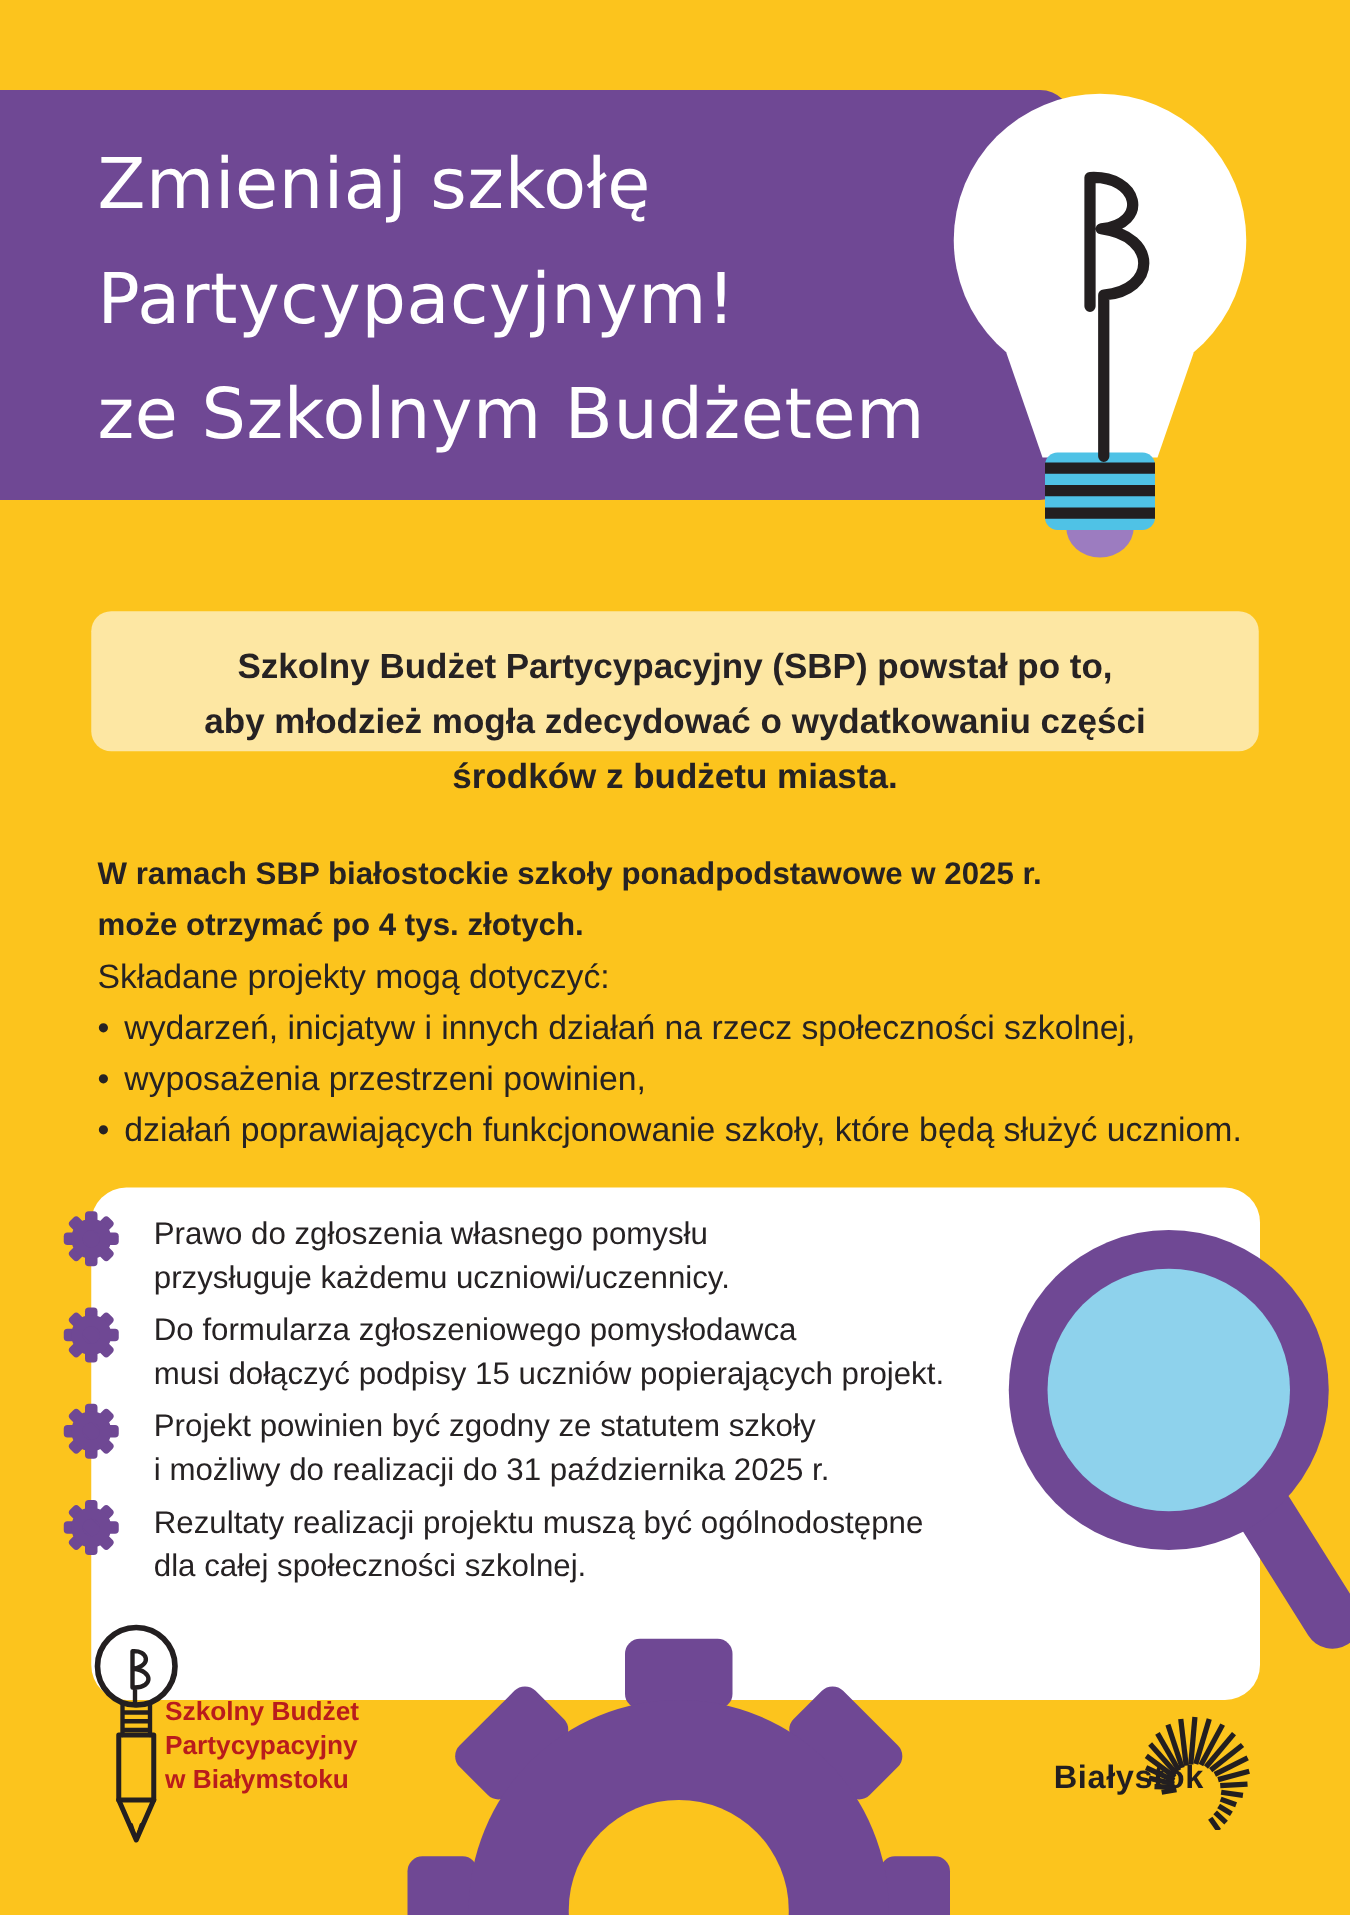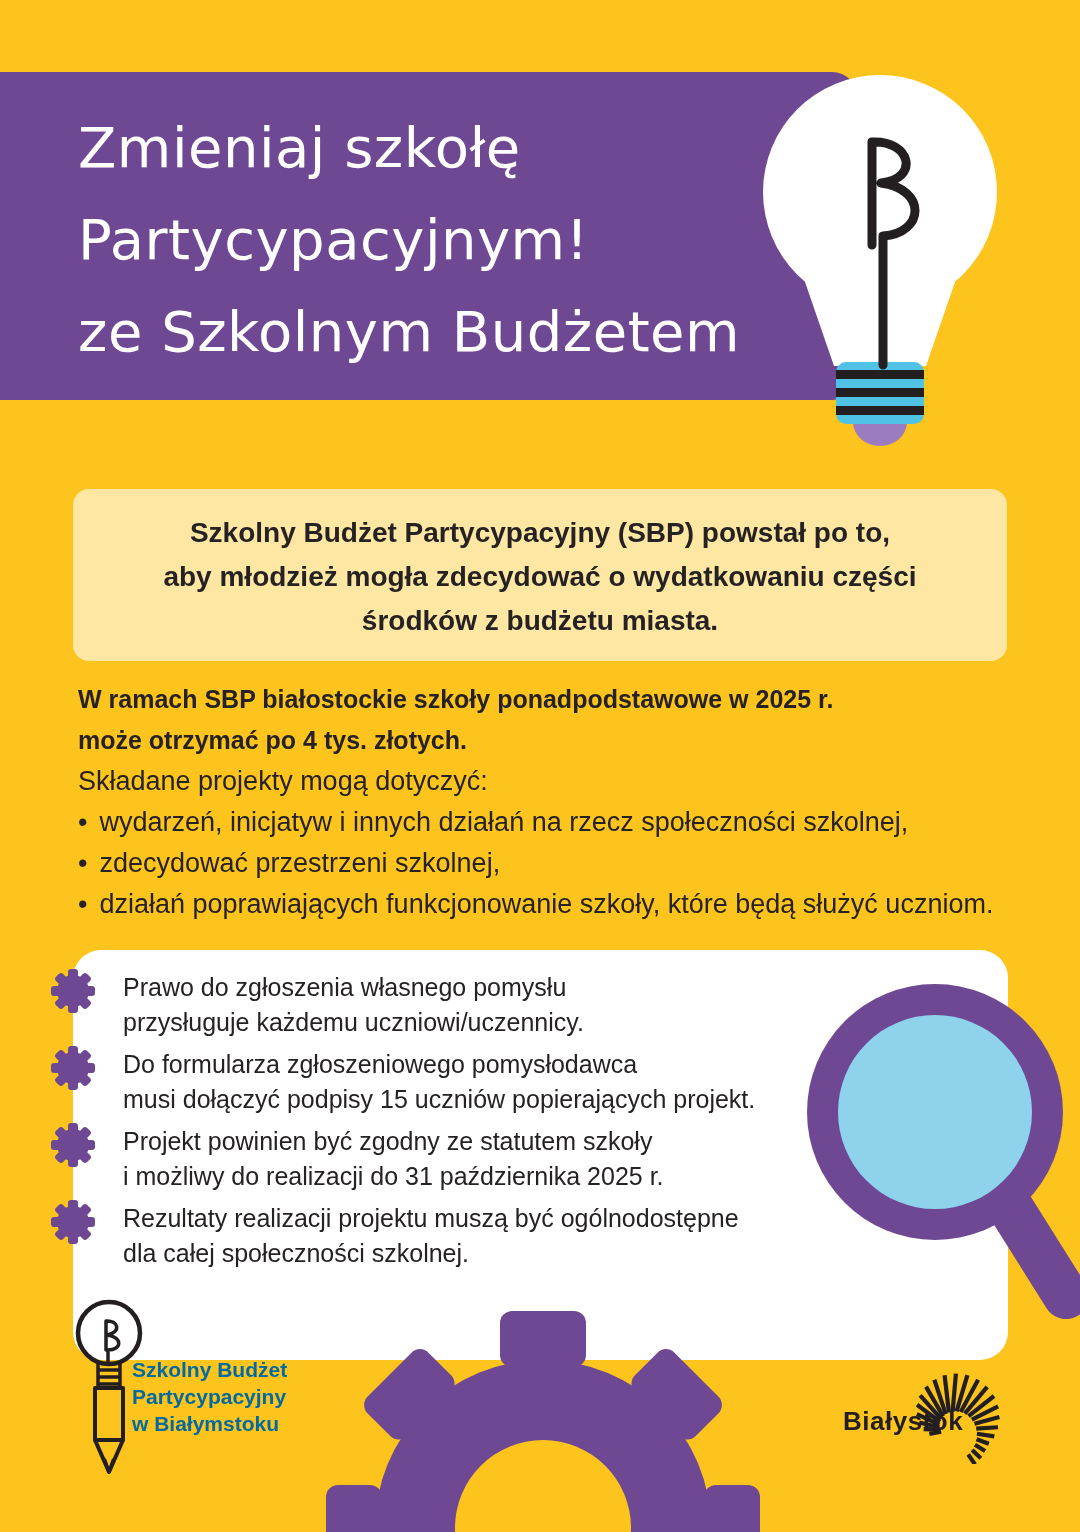--- a/index.html
+++ b/index.html
@@ -14,21 +14,21 @@
     background:#6f4894; border-radius:0 26px 26px 0;
   }
   .banner-text{
     position:absolute; left:78px; top:30px;
     font-family:"DejaVu Sans", sans-serif;
     font-size:56px; line-height:92px; color:#ffffff; letter-spacing:.5px;
   }
   .bulb-svg{ position:absolute; left:760px; top:70px; }
   
   .intro-box{
-    position:absolute; left:73px; top:489px; width:934px; height:172px;
+    position:absolute; left:73px; top:489px; width:934px; height:112px;
     background:#fde7a3; border-radius:16px; box-sizing:border-box;
     text-align:center; font-weight:bold; font-size:28px; line-height:44px;
     padding-top:22px; color:#262223;
   }
   
   .body-copy{
     position:absolute; left:78px; top:679px; width:990px;
     font-size:27px; line-height:41px; white-space:nowrap;
   }
   .body-copy .bold{ font-weight:bold; font-size:25px; }
@@ -43,21 +43,21 @@
     position:relative; font-size:25px; line-height:35px;
     margin-bottom:7px; white-space:nowrap; color:#262223;
   }
   .rule-gear{ position:absolute; left:-73px; top:-2px; }
   .magnifier{ position:absolute; left:760px; top:940px; }
   
   .big-gear{ position:absolute; left:323px; top:1308px; }
   .footer-logo-icon{ position:absolute; left:66px; top:1292px; }
   .footer-logo-text{
     position:absolute; left:132px; top:1356px;
-    font-size:21px; font-weight:bold; line-height:27px; color:#0369a1;
+    font-size:21px; font-weight:bold; line-height:27px; color:#b91c1c;
   }
   .city-logo-text{
     position:absolute; left:843px; top:1406px;
     font-size:26px; font-weight:bold; color:#231f20; letter-spacing:.5px;
   }
   .city-burst{ position:absolute; left:893px; top:1352px; }
 </style>
 </head>
 <body>
 
@@ -89,21 +89,21 @@
   </div>
 
   <div class="body-copy">
     <div class="bold">W ramach SBP białostockie szkoły ponadpodstawowe w 2025 r.</div>
     <div class="bold">może otrzymać po 4 tys. złotych.</div>
     <div>Składane projekty mogą dotyczyć:</div>
     <div class="bullet-row">
       <span class="dot">•</span><span>wydarzeń, inicjatyw i innych działań na rzecz społeczności szkolnej,</span>
     </div>
     <div class="bullet-row">
-      <span class="dot">•</span><span>zdecydować przestrzeni szkolnej,</span>
+      <span class="dot">•</span><span>wyposażenia przestrzeni powinien,</span>
     </div>
     <div class="bullet-row">
       <span class="dot">•</span><span>działań poprawiających funkcjonowanie szkoły, które będą służyć uczniom.</span>
     </div>
   </div>
 
   <div class="rules-box">
     <div class="rules-inner">
       <div class="rule-item">
         <svg class="rule-gear" width="46" height="46" viewBox="0 0 46 46">

